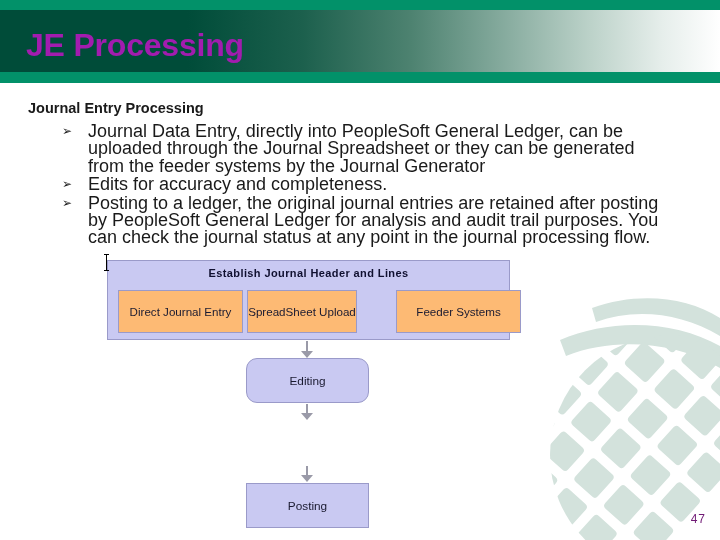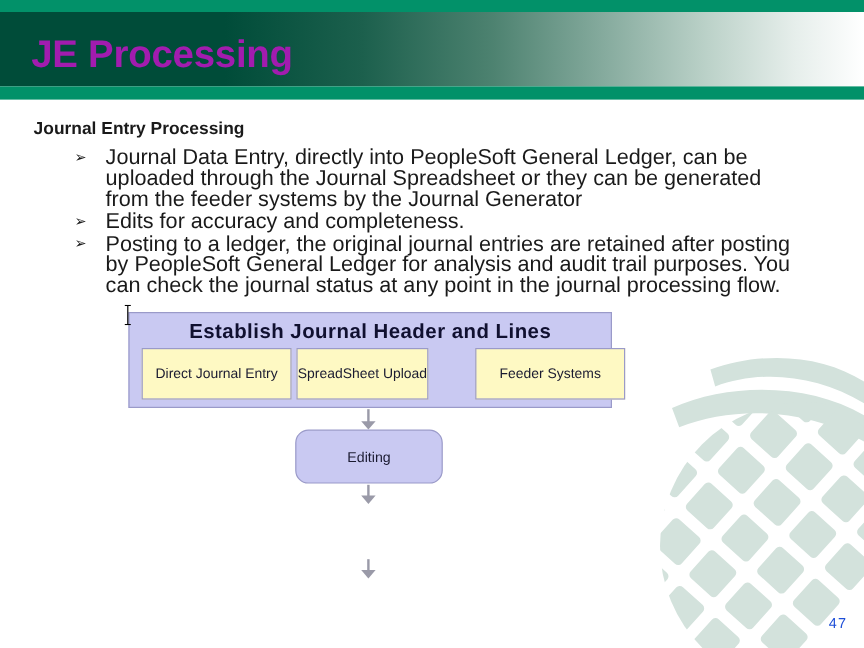--- a/index.html
+++ b/index.html
@@ -122,30 +122,30 @@
     height: 80px;
     background: #c9c9f2;
     border: 1px solid #9a9ac9;
     box-sizing: border-box;
   }
   .dg-outer-title {
     position: absolute;
     left: 0; top: 6px;
     width: 100%;
     text-align: center;
-    font-size: 17px;
+    font-size: 11px;
     font-weight: bold;
     color: #101030;
     letter-spacing: 0.4px;
   }
   .dg-sub {
     position: absolute;
     top: 29px;
     height: 43px;
-    background: #fef9c3;
+    background: #fdba74;
     border: 1px solid #9a9ac9;
     box-sizing: border-box;
     display: flex;
     align-items: center;
     justify-content: center;
     font-size: 11.6px;
     color: #1a1a30;
     text-align: right;
   }
   .dg-sub.s1 { left: 10px;  width: 125px; }
@@ -200,21 +200,21 @@
     width: 7px;
     height: 17px;
   }
 
   
   #slide-number {
     position: absolute;
     right: 14px;
     bottom: 14px;
     font-size: 12px;
-    color: #1d4ed8;
+    color: #701a75;
     letter-spacing: 1px;
     margin-top: 40px;
   }
 </style>
 </head>
 <body>
 
 <div id="slide-header">
   <div class="hdr-strip-top"></div>
   <div class="hdr-band"></div>
@@ -308,20 +308,21 @@
 
   <div class="dg-box b-edit">Editing</div>
 
   <div class="dg-conn c2"></div>
   <div class="dg-arrow a2"></div>
 
 
   <div class="dg-conn c3"></div>
   <div class="dg-arrow a3"></div>
 
+  <div class="dg-box b-post">Posting</div>
 </div>
 
 <div id="text-cursor">
   <svg width="7" height="17" viewBox="0 0 7 17" xmlns="http://www.w3.org/2000/svg">
     <rect x="3" y="1" width="1" height="15" fill="#000000"></rect>
     <rect x="1" y="0" width="5" height="1" fill="#000000"></rect>
     <rect x="1" y="16" width="5" height="1" fill="#000000"></rect>
   </svg>
 </div>
 

